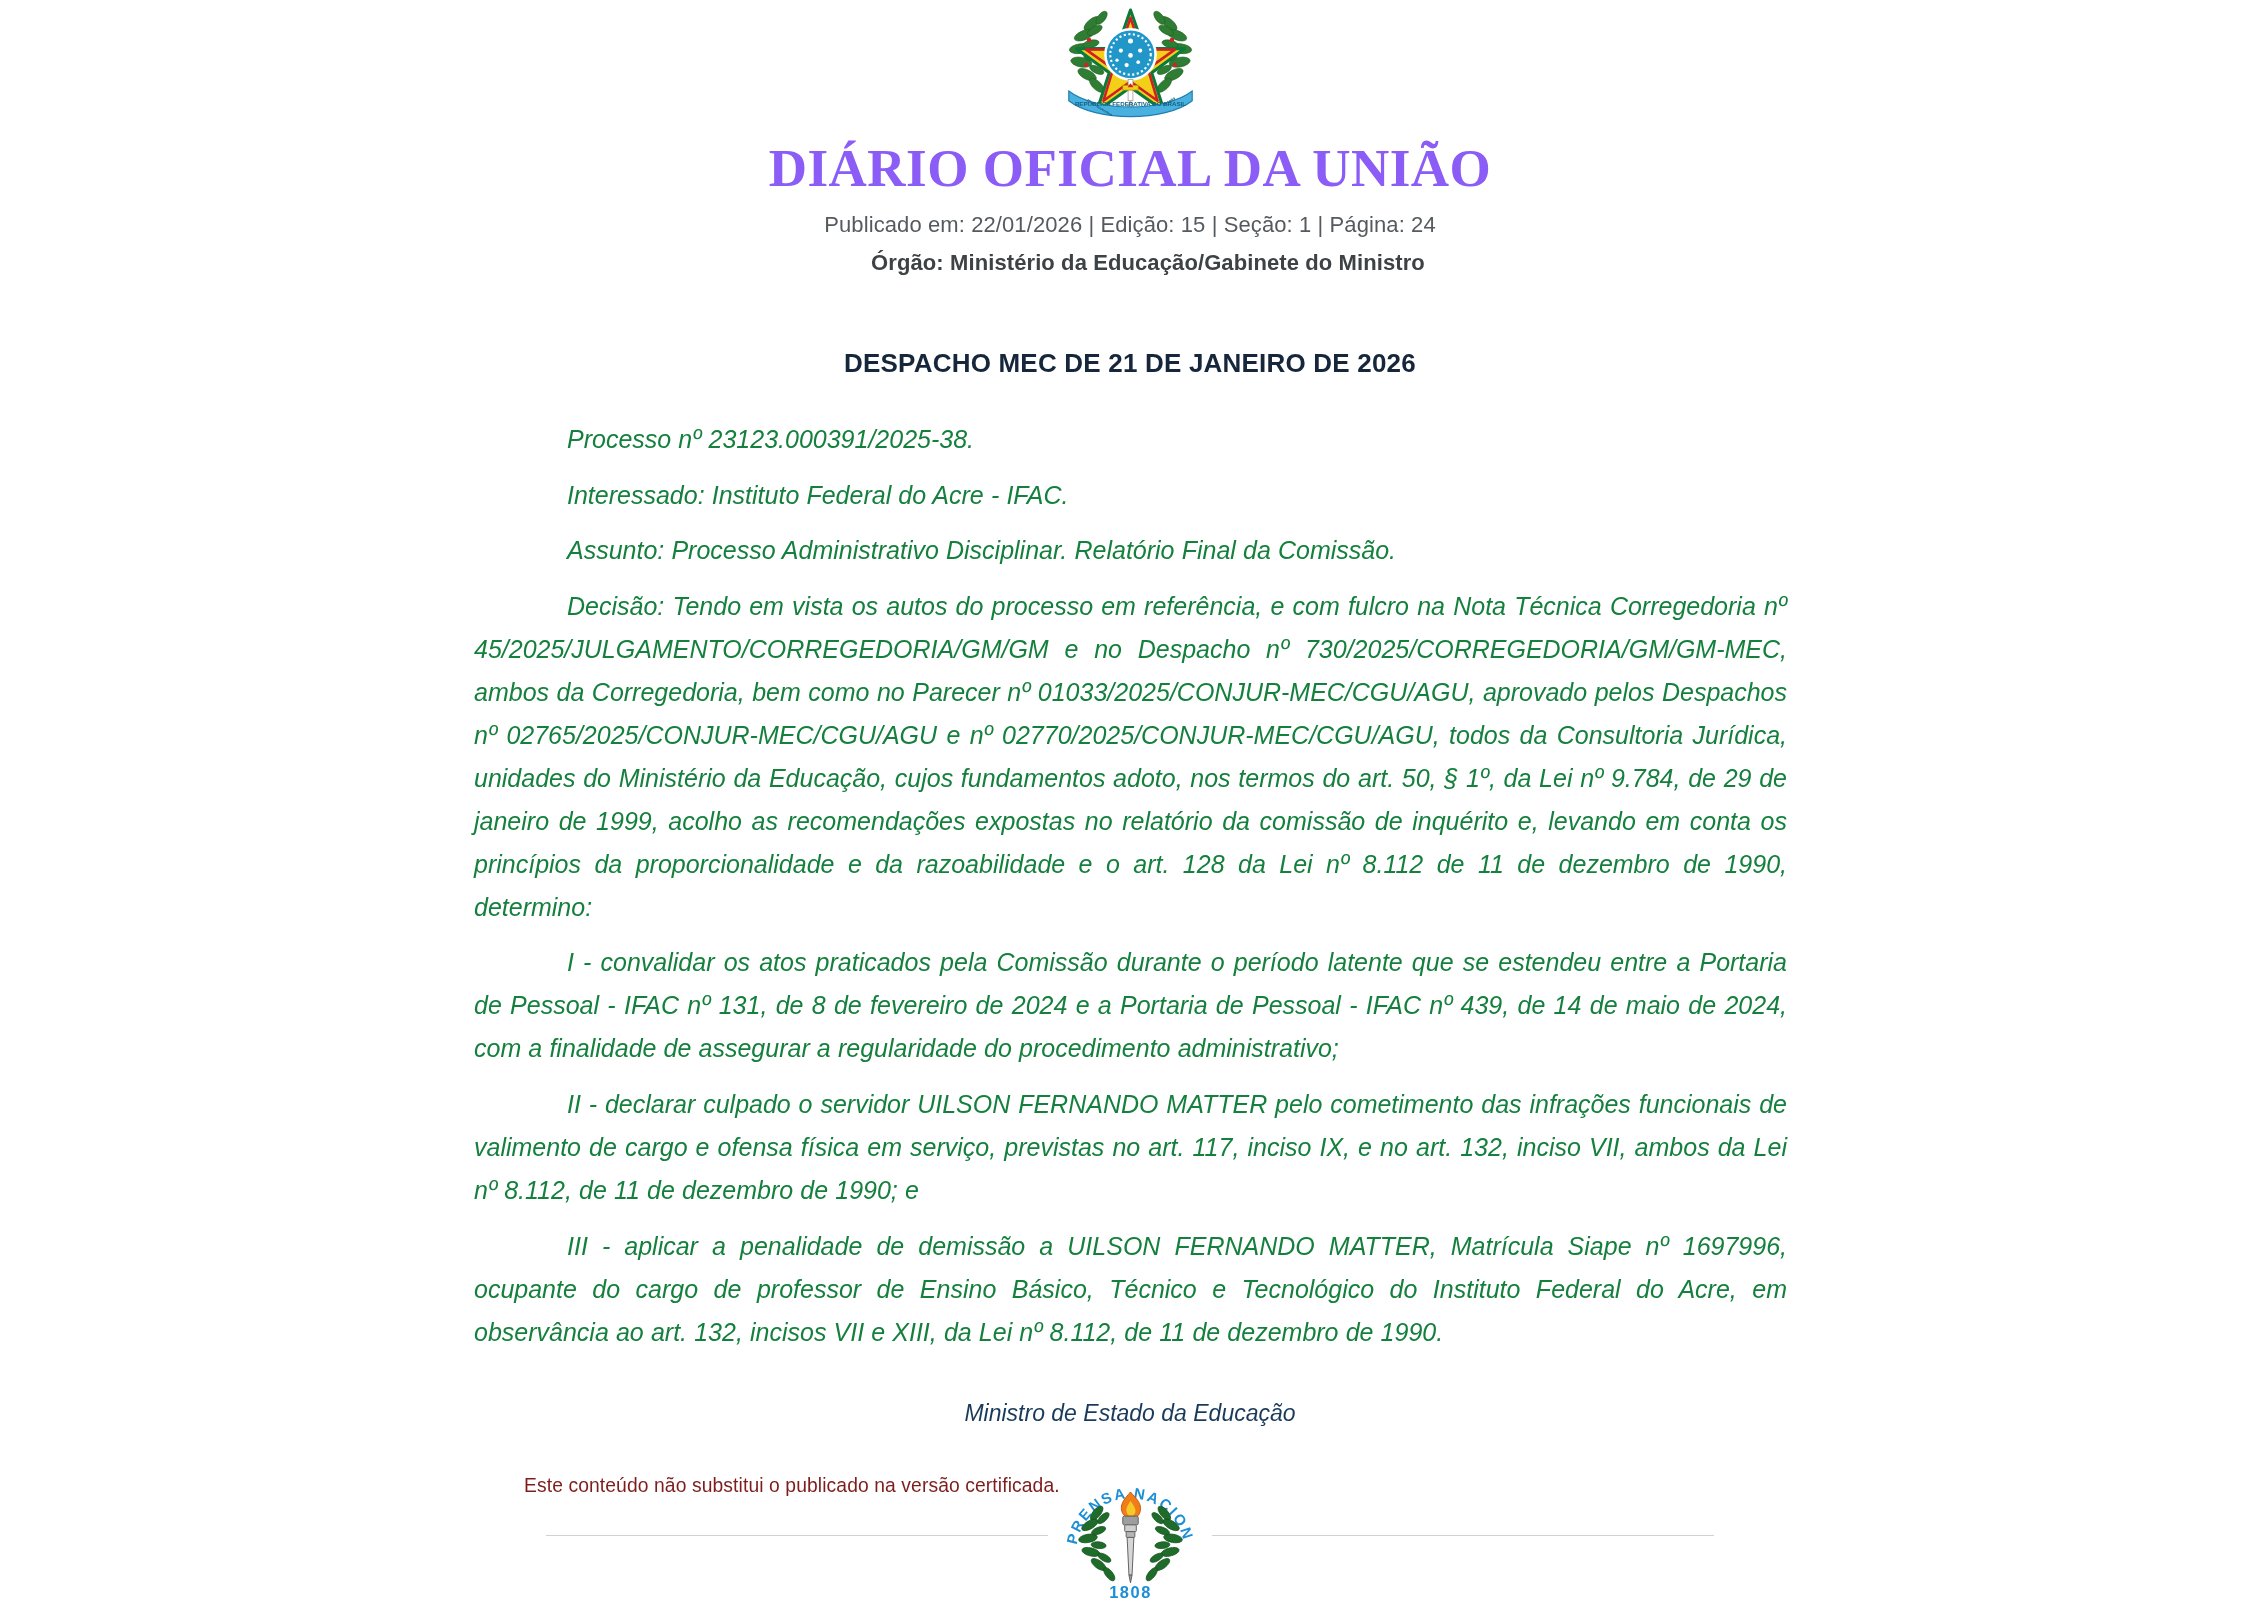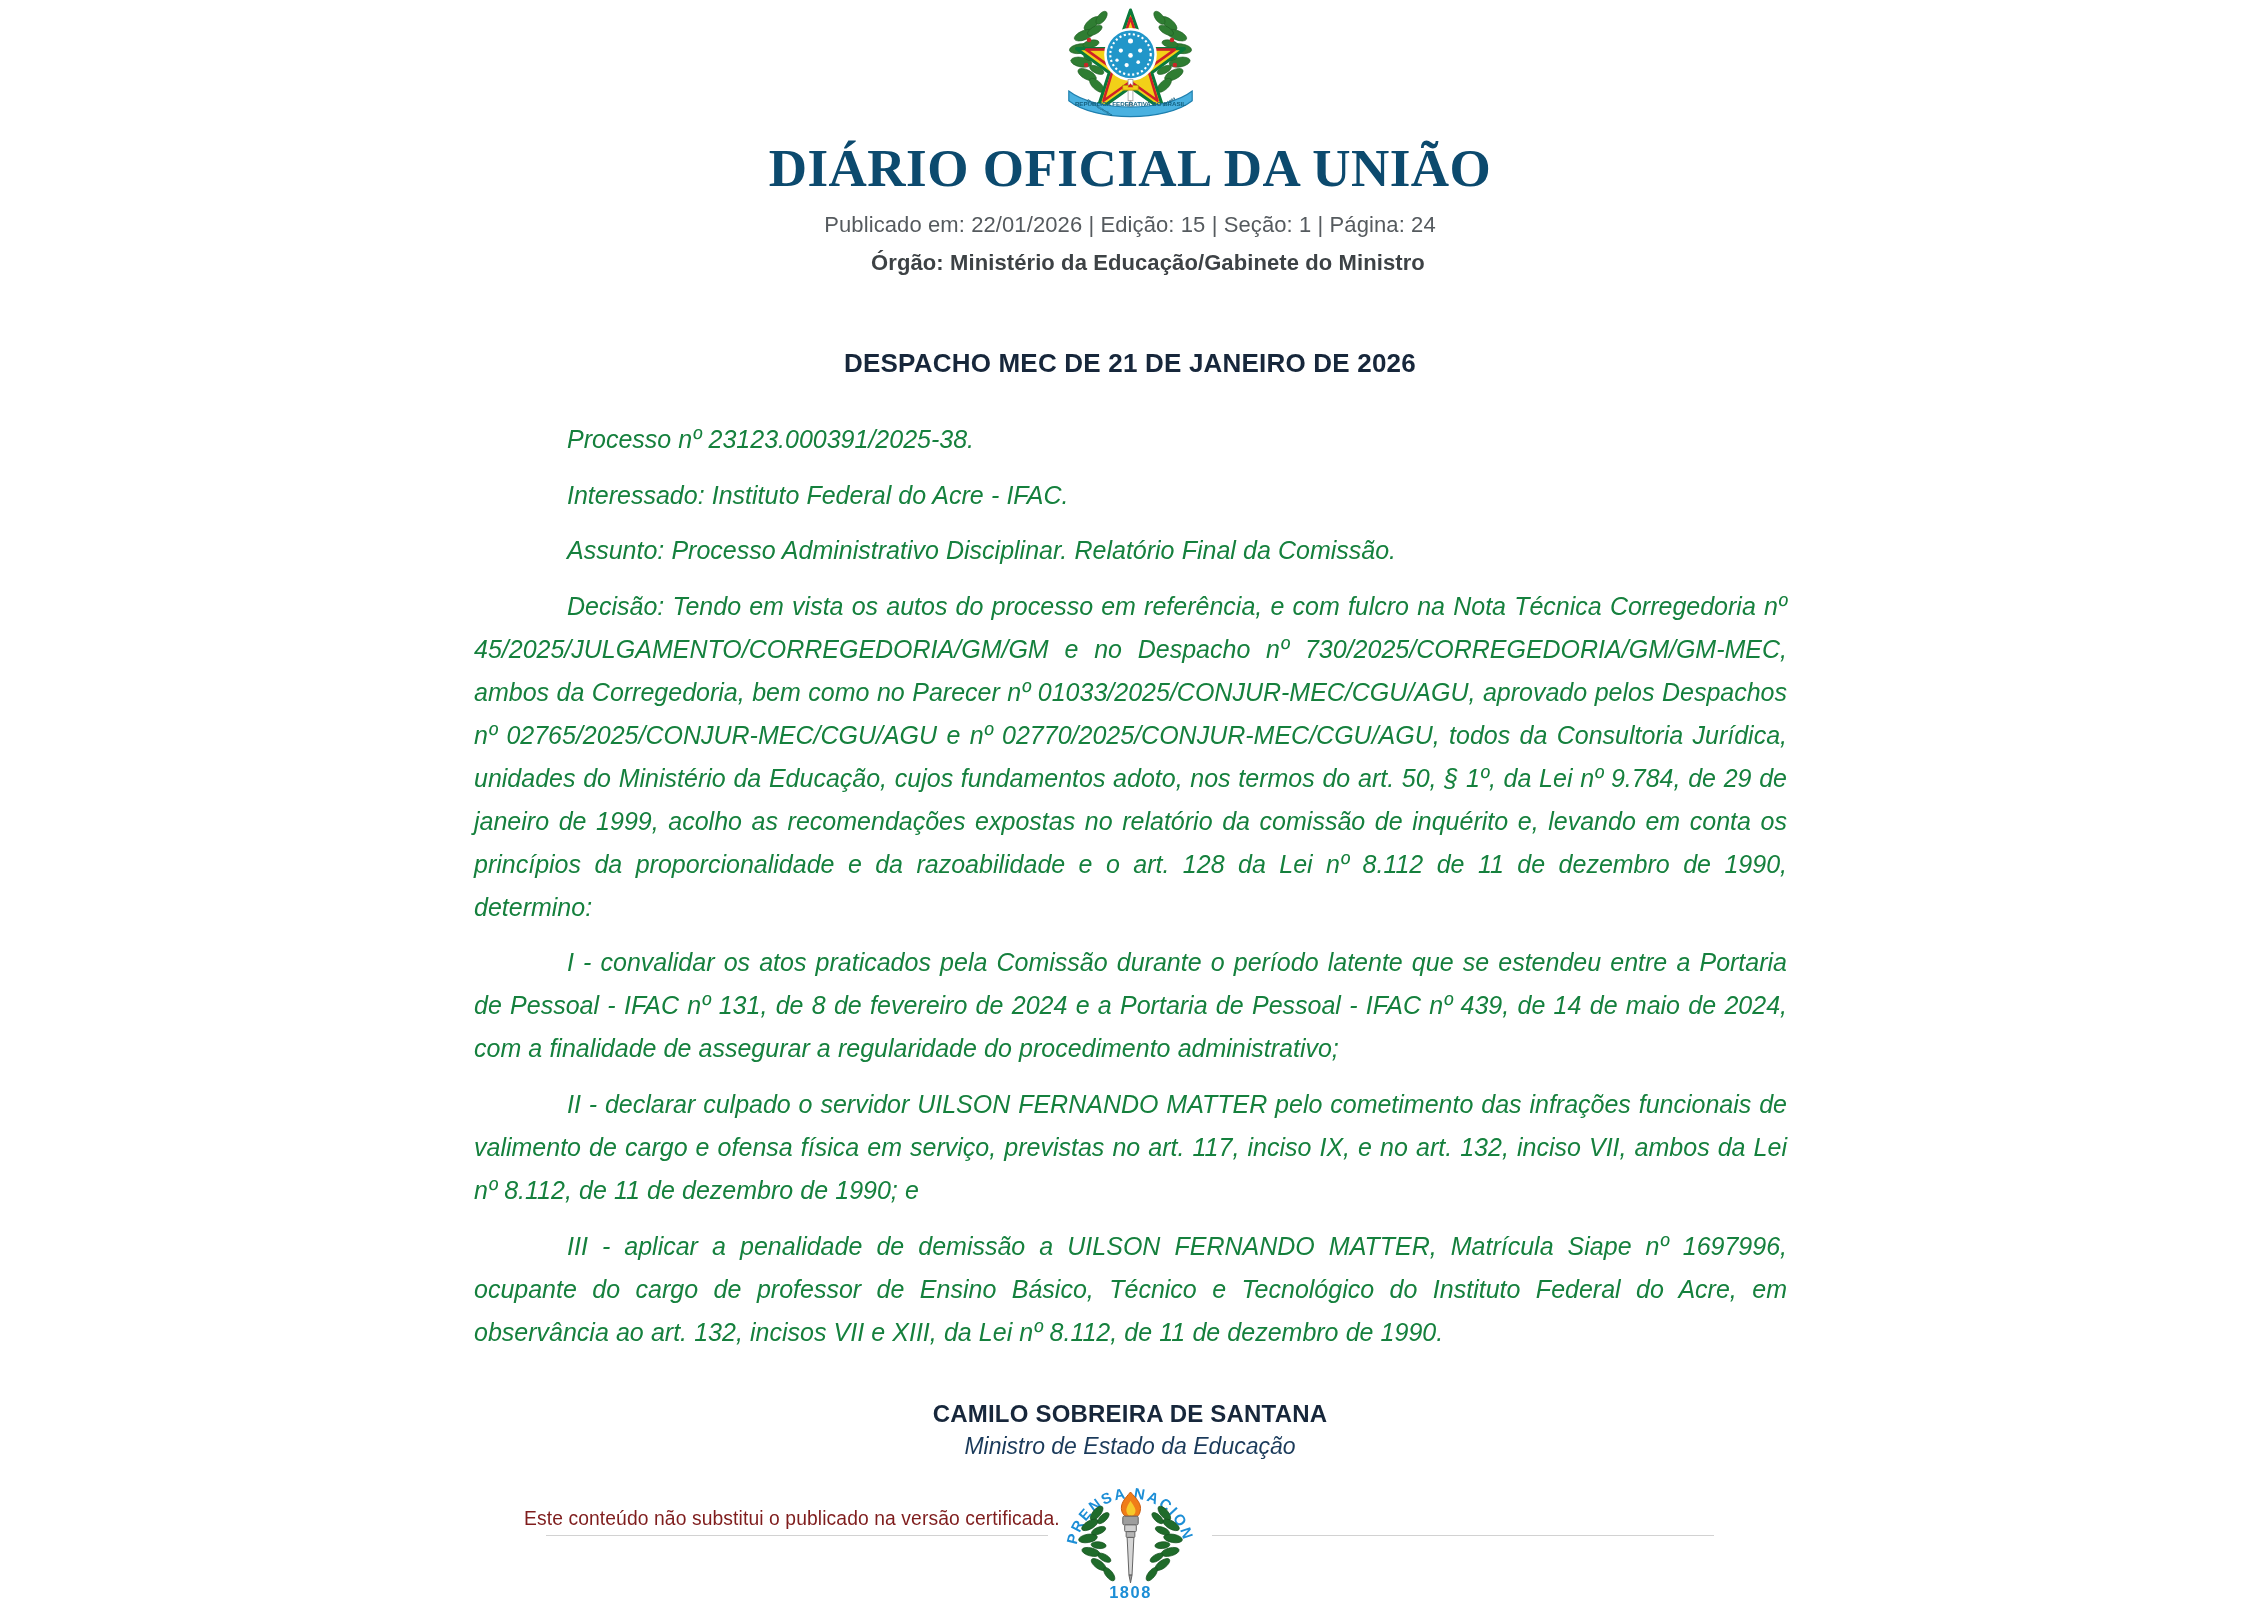--- a/index.html
+++ b/index.html
@@ -33,21 +33,21 @@
     margin: 0 auto;
     width: 135px;
     height: 124px;
   }
 
   .dou-title {
     font-family: "Liberation Serif", serif;
     font-weight: bold;
     font-size: 53px;
     letter-spacing: 0.5px;
-    color: #0c4a6e;
+    color: #8b5cf6;
     margin: 13.5px 0 0 0;
     line-height: 1.05;
   }
 
   .meta-line {
     font-size: 22px;
     color: #555a5e;
     margin-top: 15.4px;
     letter-spacing: 0.1px;
     text-align: center;
@@ -232,21 +232,20 @@
     <p class="para">Processo nº 23123.000391/2025-38.</p>
     <p class="para">Interessado: Instituto Federal do Acre - IFAC.</p>
     <p class="para">Assunto: Processo Administrativo Disciplinar. Relatório Final da Comissão.</p>
     <p class="para">Decisão: Tendo em vista os autos do processo em referência, e com fulcro na Nota Técnica Corregedoria nº 45/2025/JULGAMENTO/CORREGEDORIA/GM/GM e no Despacho nº 730/2025/CORREGEDORIA/GM/GM-MEC, ambos da Corregedoria, bem como no Parecer nº 01033/2025/CONJUR-MEC/CGU/AGU, aprovado pelos Despachos nº 02765/2025/CONJUR-MEC/CGU/AGU e nº 02770/2025/CONJUR-MEC/CGU/AGU, todos da Consultoria Jurídica, unidades do Ministério da Educação, cujos fundamentos adoto, nos termos do art. 50, § 1º, da Lei nº 9.784, de 29 de janeiro de 1999, acolho as recomendações expostas no relatório da comissão de inquérito e, levando em conta os princípios da proporcionalidade e da razoabilidade e o art. 128 da Lei nº 8.112 de 11 de dezembro de 1990, determino:</p>
     <p class="para">I - convalidar os atos praticados pela Comissão durante o período latente que se estendeu entre a Portaria de Pessoal - IFAC nº 131, de 8 de fevereiro de 2024 e a Portaria de Pessoal - IFAC nº 439, de 14 de maio de 2024, com a finalidade de assegurar a regularidade do procedimento administrativo;</p>
     <p class="para">II - declarar culpado o servidor UILSON FERNANDO MATTER pelo cometimento das infrações funcionais de valimento de cargo e ofensa física em serviço, previstas no art. 117, inciso IX, e no art. 132, inciso VII, ambos da Lei nº 8.112, de 11 de dezembro de 1990; e</p>
     <p class="para last-of-group">III - aplicar a penalidade de demissão a UILSON FERNANDO MATTER, Matrícula Siape nº 1697996, ocupante do cargo de professor de Ensino Básico, Técnico e Tecnológico do Instituto Federal do Acre, em observância ao art. 132, incisos VII e XIII, da Lei nº 8.112, de 11 de dezembro de 1990.</p>
   </div>
 
   <div class="signature">
-    <div class="sig-name">CAMILO SOBREIRA DE SANTANA</div>
     <div class="sig-role">Ministro de Estado da Educação</div>
   </div>
 
   <div class="disclaimer">Este conteúdo não substitui o publicado na versão certificada.</div>
 
   <div class="footer">
     <div class="footer-rule"></div>
 
     <svg class="footer-logo" viewBox="0 0 150 150" aria-hidden="true">
       <defs>

